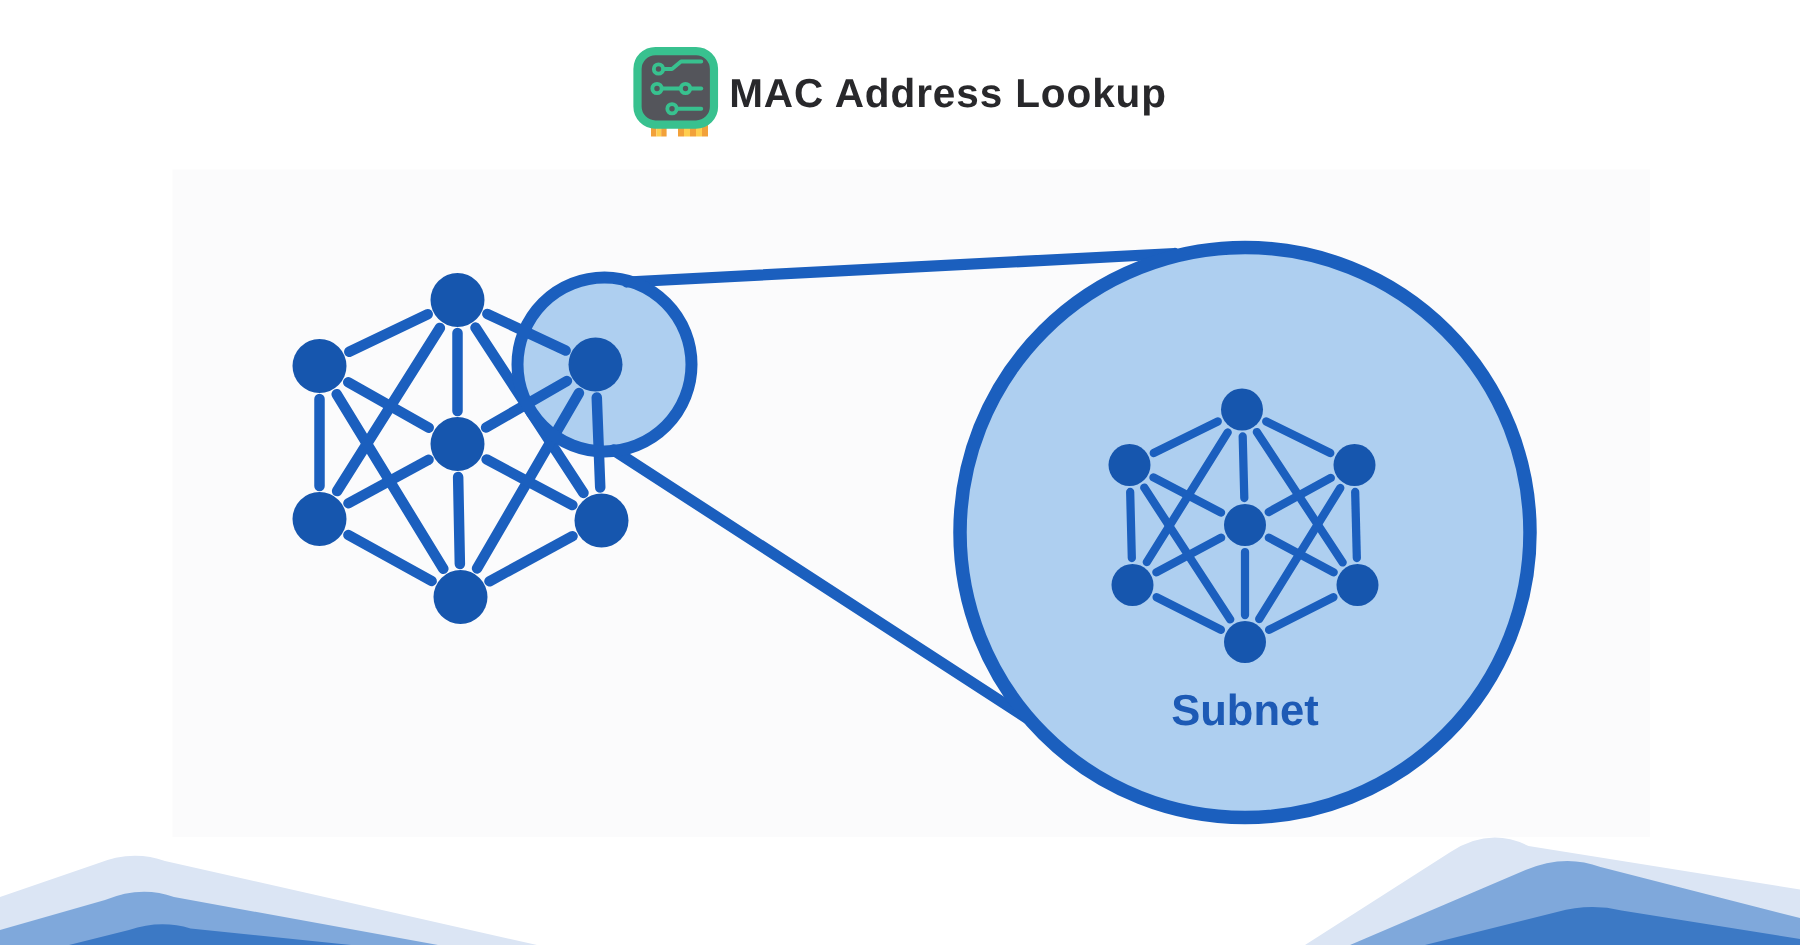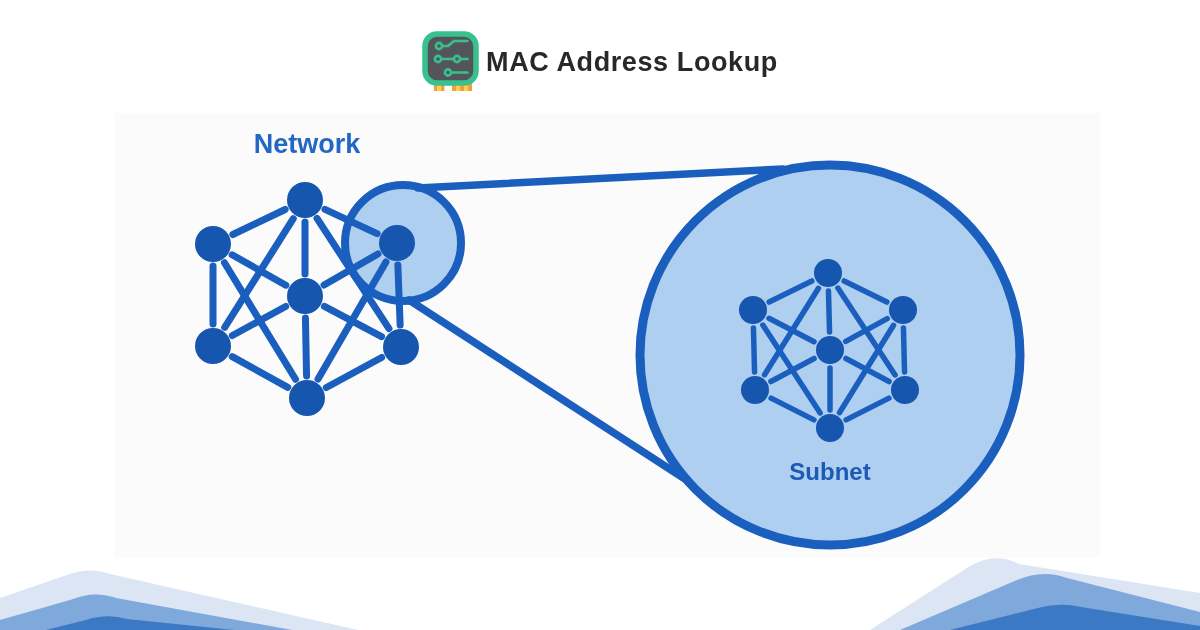--- a/index.html
+++ b/index.html
@@ -13,21 +13,21 @@
   .chip-icon{width:57px;height:62px;flex:0 0 auto;}
   .app-title{font-size:27px;font-weight:600;color:#28282b;letter-spacing:.6px;}
 
   
   .figure{position:absolute;left:115px;top:113px;width:985px;height:445px;
           background:#fbfbfc;}
   .figure svg.diagram{position:absolute;left:0;top:0;width:985px;height:445px;}
   .net-label{position:absolute;left:118px;top:16px;width:148px;text-align:center;
              font-size:27px;font-weight:700;color:#2267c5;}
   .sub-label{position:absolute;left:640px;top:345px;width:150px;text-align:center;
-             font-size:24px;font-weight:700;color:#1d5ab5;}
+             font-size:29px;font-weight:700;color:#1d5ab5;}
 
   
   .wave-left{position:absolute;left:0;bottom:0;width:380px;height:78px;}
   .wave-right{position:absolute;right:0;bottom:0;width:345px;height:90px;}
 </style>
 </head>
 <body>
 
 <div class="canvas">
 
@@ -109,21 +109,20 @@
         <circle cx="788" cy="197" r="14" fill="#1656ae"></circle>
         <circle cx="715" cy="237" r="14" fill="#1656ae"></circle>
         <circle cx="640" cy="277" r="14" fill="#1656ae"></circle>
         <circle cx="790" cy="277" r="14" fill="#1656ae"></circle>
         <circle cx="715" cy="315" r="14" fill="#1656ae"></circle>
         <line x1="303" y1="75" x2="668" y2="56" stroke="#1b5fbe" stroke-width="7.5" stroke-linecap="round"></line>
         <line x1="294" y1="187" x2="570" y2="366" stroke="#1b5fbe" stroke-width="7.5" stroke-linecap="round"></line>
         <circle cx="288" cy="130" r="58" fill="none" stroke="#1b5fbe" stroke-width="8"></circle>
         <circle cx="715" cy="242" r="190" fill="none" stroke="#1b5fbe" stroke-width="9"></circle>
       </svg>
-    <div class="net-label" style="color: rgb(34, 103, 197);">Network</div>
     <div class="sub-label" style="color: rgb(29, 90, 181);">Subnet</div>
   </div>
 
   <svg class="wave-left" viewBox="0 0 380 78" preserveAspectRatio="none">
     <path d="M0,46 L64,24 Q88,14 110,22 L358,78 L0,78 Z" fill="#dbe5f4"></path>
     <path d="M0,68 L70,48 Q94,38 116,46 L292,78 L0,78 Z" fill="#7fa8db"></path>
     <path d="M46,78 L86,68 Q107,61 127,67 L234,78 Z" fill="#3c79c5"></path>
   </svg>
 
   <svg class="wave-right" viewBox="0 0 345 90" preserveAspectRatio="none">

